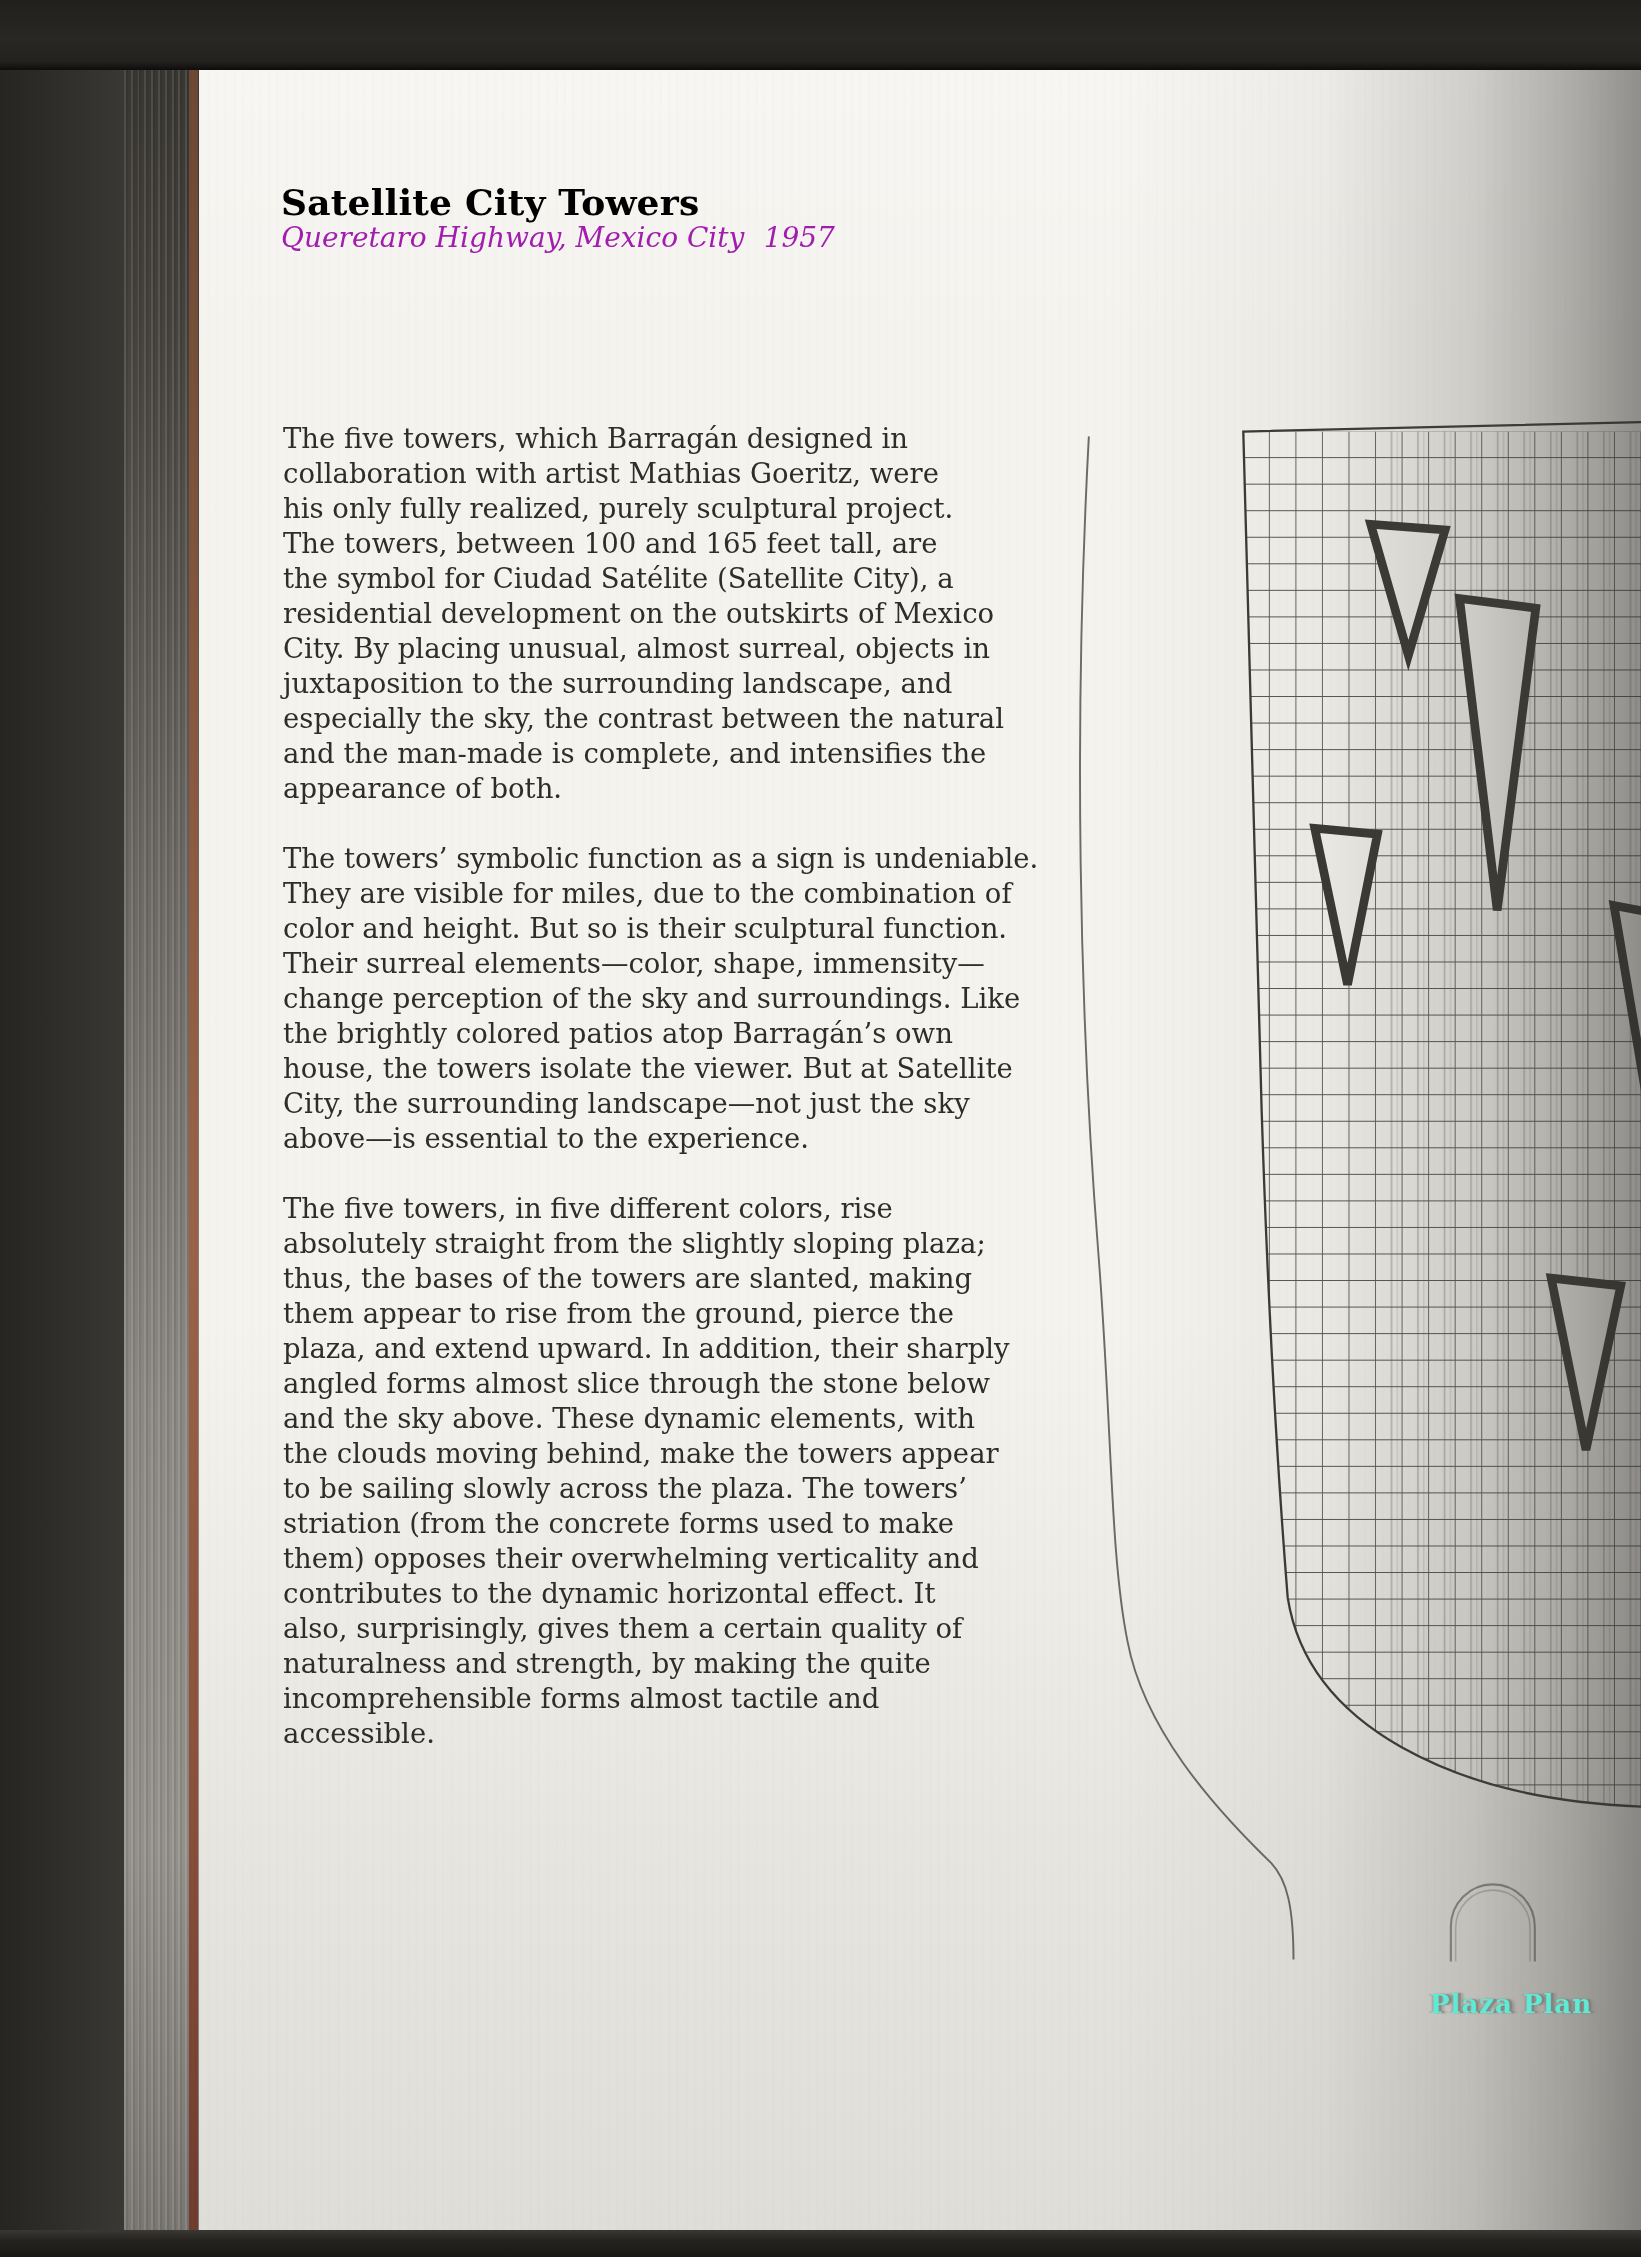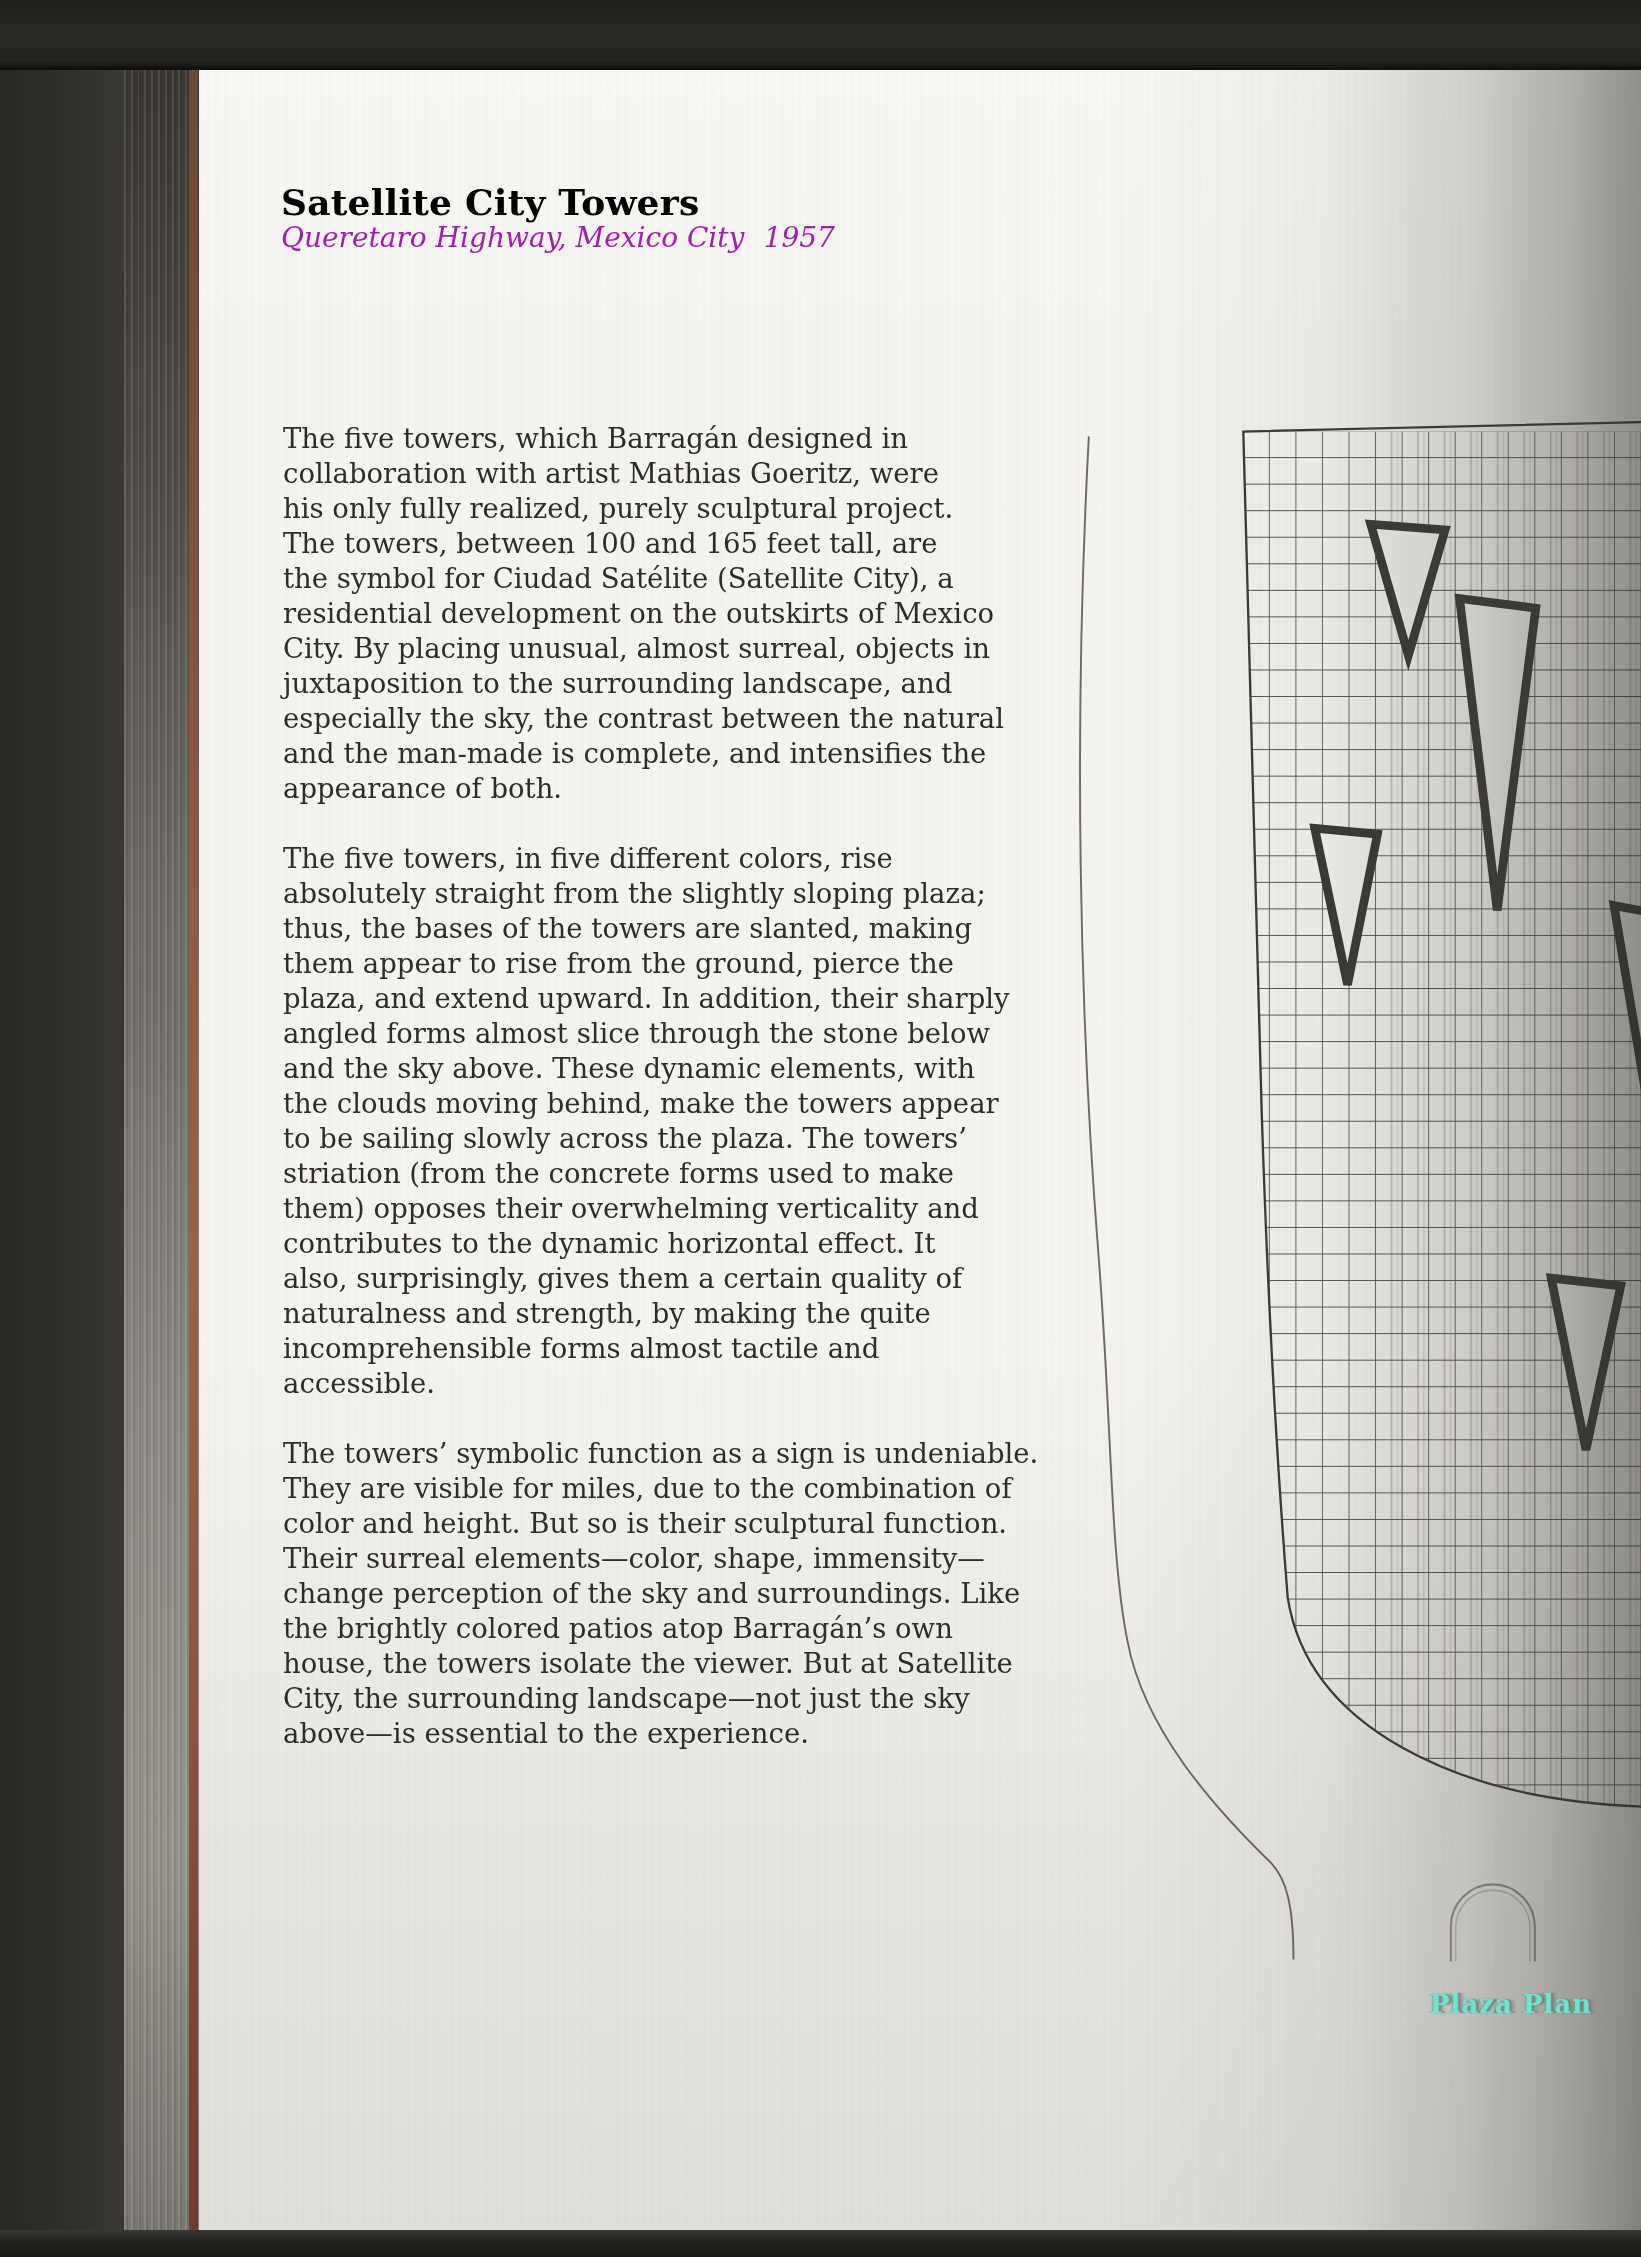--- a/index.html
+++ b/index.html
@@ -66,45 +66,45 @@
 collaboration with artist Mathias Goeritz, were
 his only fully realized, purely sculptural project.
 The towers, between 100 and 165 feet tall, are
 the symbol for Ciudad Satélite (Satellite City), a
 residential development on the outskirts of Mexico
 City. By placing unusual, almost surreal, objects in
 juxtaposition to the surrounding landscape, and
 especially the sky, the contrast between the natural
 and the man-made is complete, and intensifies the
 appearance of both.</p>
+    <p>The towers’ symbolic function as a sign is undeniable.
+They are visible for miles, due to the combination of
+color and height. But so is their sculptural function.
+Their surreal elements—color, shape, immensity—
+change perception of the sky and surroundings. Like
+the brightly colored patios atop Barragán’s own
+house, the towers isolate the viewer. But at Satellite
+City, the surrounding landscape—not just the sky
+above—is essential to the experience.</p>
     <p>The five towers, in five different colors, rise
 absolutely straight from the slightly sloping plaza;
 thus, the bases of the towers are slanted, making
 them appear to rise from the ground, pierce the
 plaza, and extend upward. In addition, their sharply
 angled forms almost slice through the stone below
 and the sky above. These dynamic elements, with
 the clouds moving behind, make the towers appear
 to be sailing slowly across the plaza. The towers’
 striation (from the concrete forms used to make
 them) opposes their overwhelming verticality and
 contributes to the dynamic horizontal effect. It
 also, surprisingly, gives them a certain quality of
 naturalness and strength, by making the quite
 incomprehensible forms almost tactile and
 accessible.</p>
-    <p>The towers’ symbolic function as a sign is undeniable.
-They are visible for miles, due to the combination of
-color and height. But so is their sculptural function.
-Their surreal elements—color, shape, immensity—
-change perception of the sky and surroundings. Like
-the brightly colored patios atop Barragán’s own
-house, the towers isolate the viewer. But at Satellite
-City, the surrounding landscape—not just the sky
-above—is essential to the experience.</p>
   </div>
 </div>
 
 <svg class="plan-svg" viewBox="0 0 1700 2338" xmlns="http://www.w3.org/2000/svg">
   <defs>
     <pattern id="grid" patternUnits="userSpaceOnUse" x="1288" y="447" width="27.5" height="27.5">
       <path d="M27.5 0 V27.5 M0 27.5 H27.5" stroke="#403e3a" stroke-width="1.8" fill="none" opacity="0.88"></path>
     </pattern>
     <pattern id="gridGhost" patternUnits="userSpaceOnUse" x="1296" y="452" width="27.5" height="27.5">
       <path d="M8 0 V27.5" stroke="#403e3a" stroke-width="1.6" fill="none" opacity="0.30"></path>

